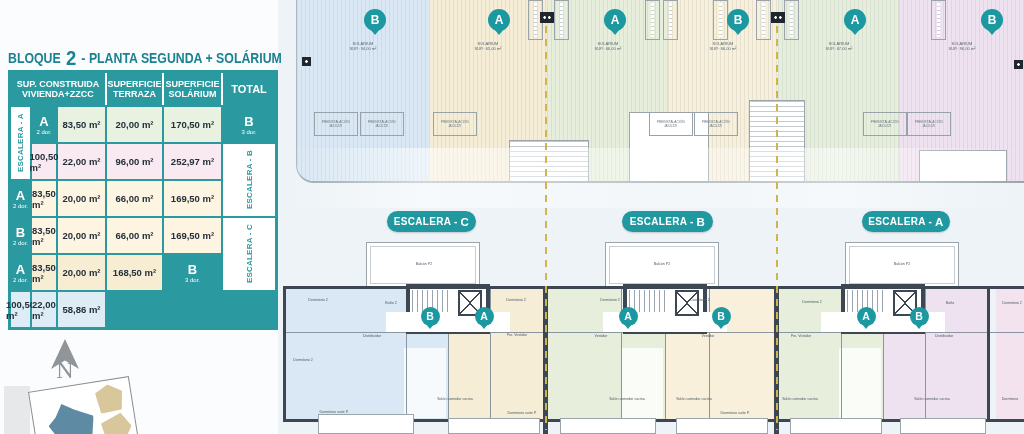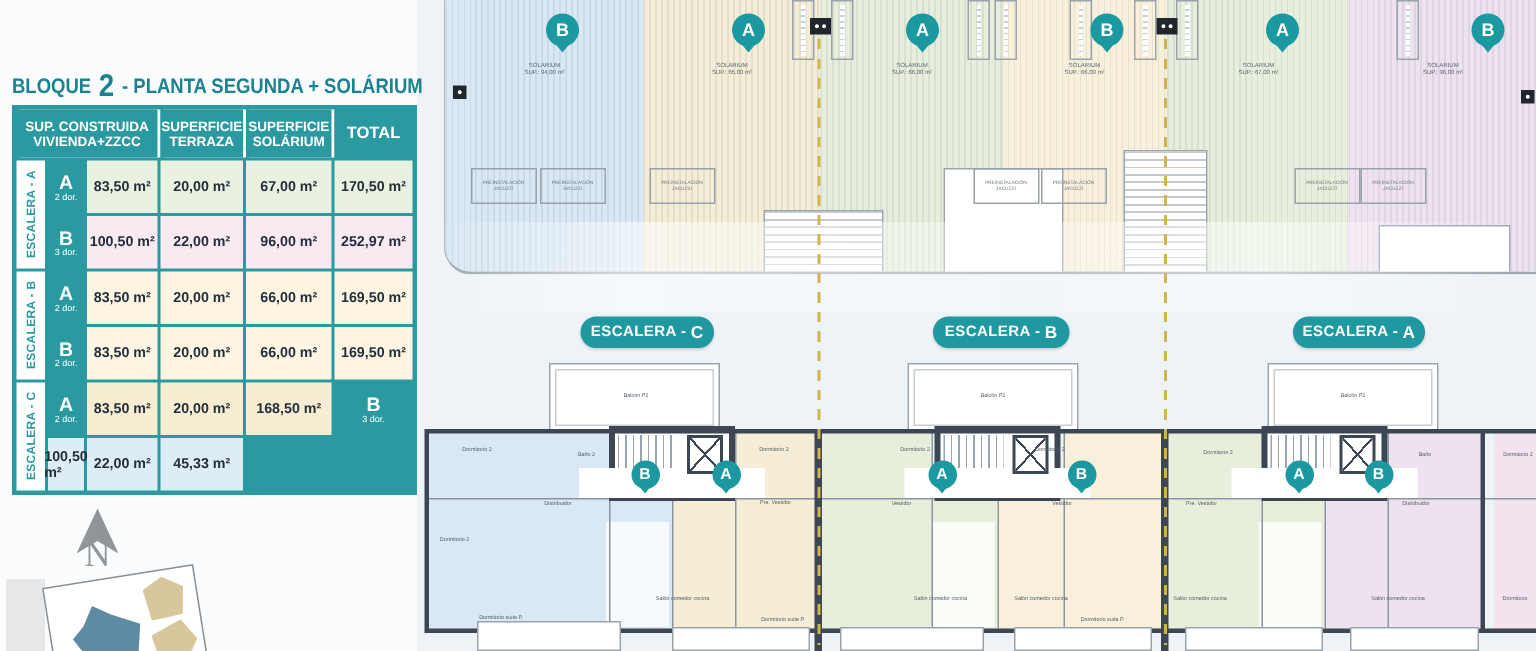--- a/index.html
+++ b/index.html
@@ -266,21 +266,20 @@
       <div class="th">SUPERFICIE
 SOLÁRIUM</div>
       <div class="th last">TOTAL</div>
       <div class="esc" style="grid-row: span 2;">ESCALERA - A</div>
       <div class="lc">
         <div class="letter">A</div>
         <div class="dorms">2 dor.</div>
       </div>
       <div class="val green">83,50 m²</div>
       <div class="val green">20,00 m²</div>
-      <div class="val green">67,00 m²</div>
       <div class="val green">170,50 m²</div>
       <div class="lc">
         <div class="letter">B</div>
         <div class="dorms">3 dor.</div>
       </div>
       <div class="val pink">100,50 m²</div>
       <div class="val pink">22,00 m²</div>
       <div class="val pink">96,00 m²</div>
       <div class="val pink">252,97 m²</div>
       <div class="esc" style="grid-row: span 2;">ESCALERA - B</div>
@@ -307,21 +306,21 @@
       </div>
       <div class="val tan">83,50 m²</div>
       <div class="val tan">20,00 m²</div>
       <div class="val tan">168,50 m²</div>
       <div class="lc">
         <div class="letter">B</div>
         <div class="dorms">3 dor.</div>
       </div>
       <div class="val blue">100,50 m²</div>
       <div class="val blue">22,00 m²</div>
-      <div class="val blue">45,33 m²</div>
+      <div class="val blue">58,86 m²</div>
     </div>
 
   <div class="ntri"></div>
   <div class="nletter">N</div>
 
   <div class="gray-strip"></div>
   <div id="siteplan">
     <div class="sp-blue"></div>
     <div class="sp-tan1"></div>
     <div class="sp-tan2"></div>

